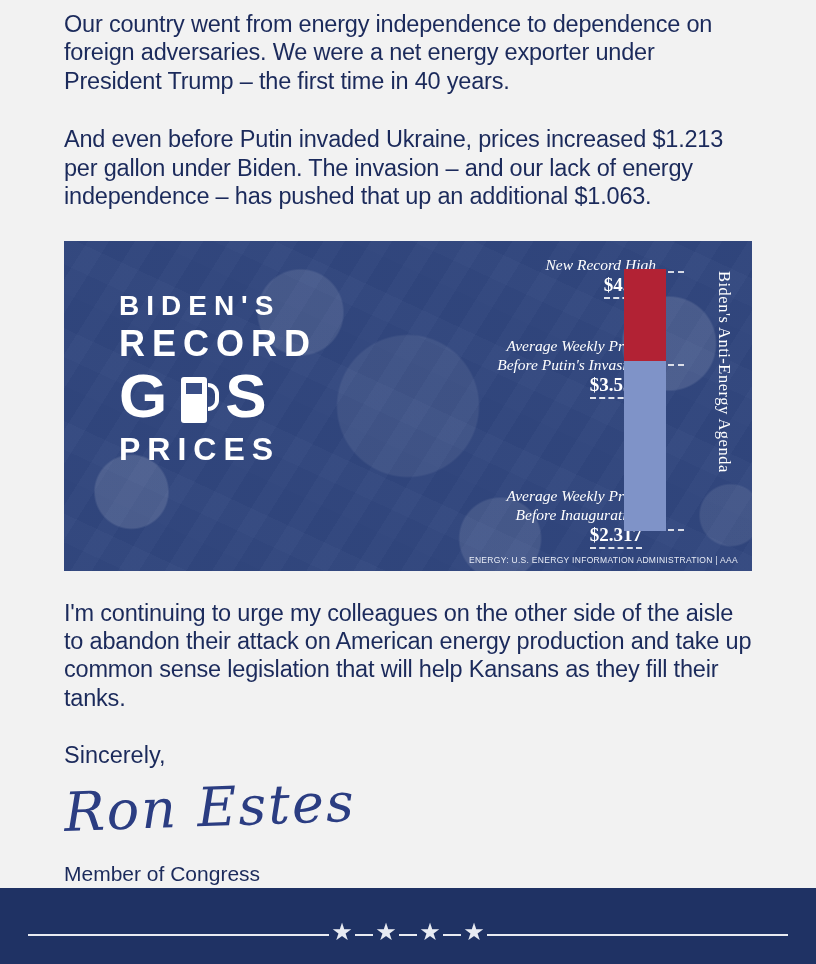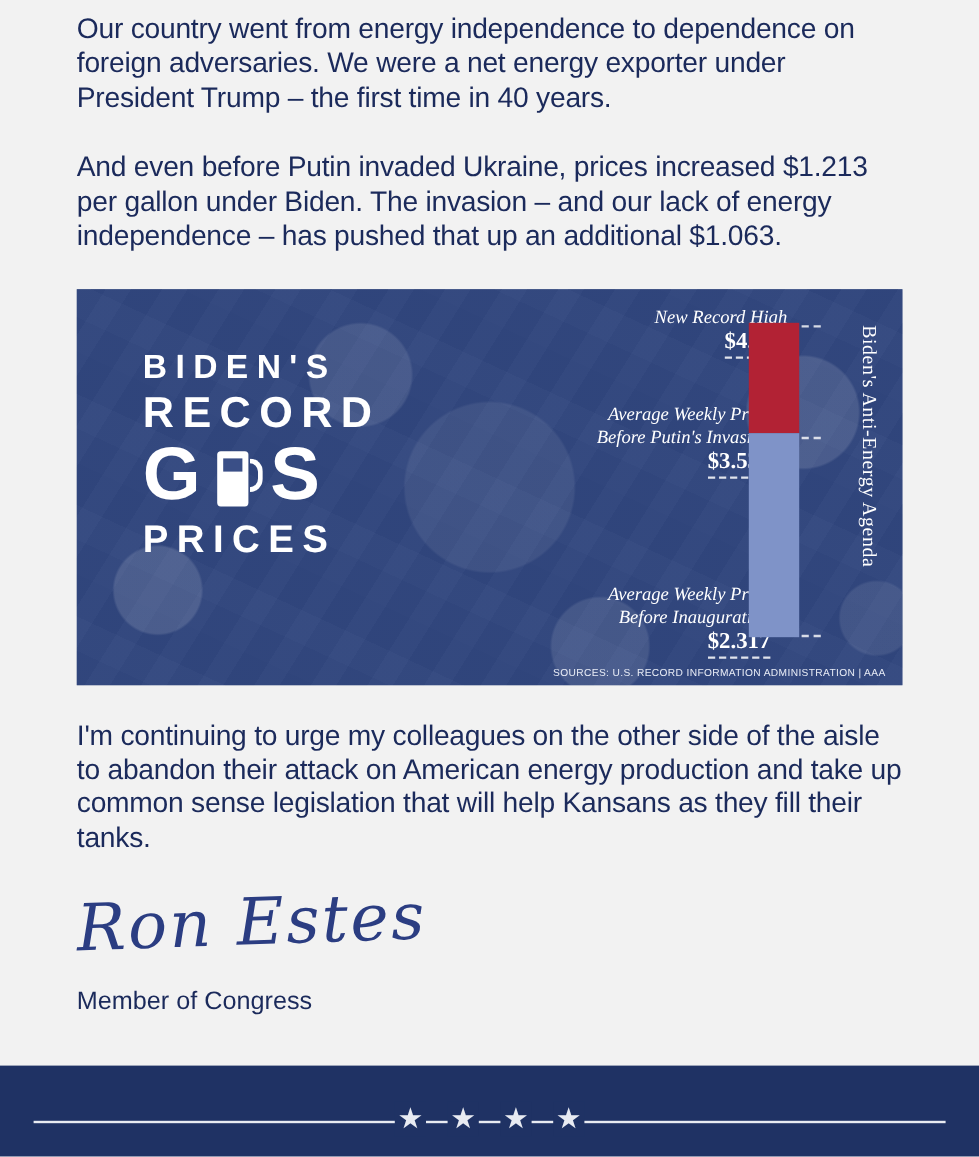--- a/index.html
+++ b/index.html
@@ -233,26 +233,27 @@
           <div class="bar-red"></div>
           <div class="bar-blue"></div>
         </div>
 
         <div class="tick tick-1"></div>
         <div class="tick tick-2"></div>
         <div class="tick tick-3"></div>
 
         <div class="agenda">Biden's Anti-Energy Agenda</div>
 
-        <div class="sources">SOURCES: U.S. RECORD INFORMATION ADMINISTRATION | AAA</div>
+        <div class="sources">ENERGY: U.S. ENERGY INFORMATION ADMINISTRATION | AAA</div>
       </div>
     </div>
 
     <p class="body-text" style="margin-top:28px;">I'm continuing to urge my colleagues on the other side of the aisle to abandon their attack on American energy production and take up common sense legislation that will help Kansans as they fill their tanks.</p>
 
+    <p class="sign-off">Sincerely,</p>
     <div class="signature">Ron Estes</div>
     <p class="title-line">Member of Congress</p>
   </div>
 
   <div class="footer">
     <div class="footer-rule"></div>
     <div class="stars">
       <span class="star">★</span>
       <span class="star">★</span>
       <span class="star">★</span>

